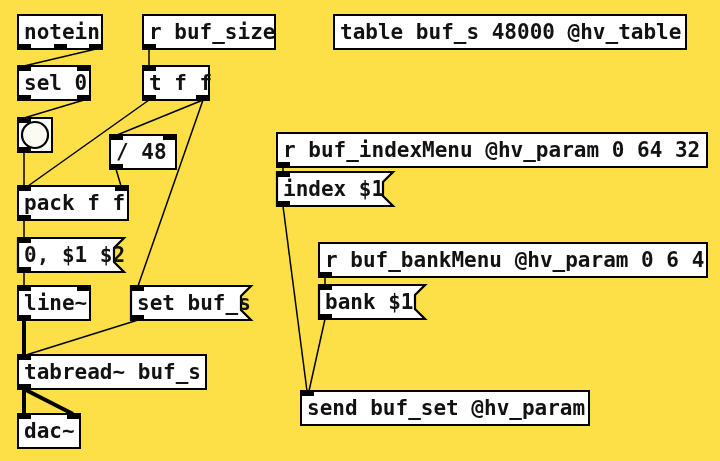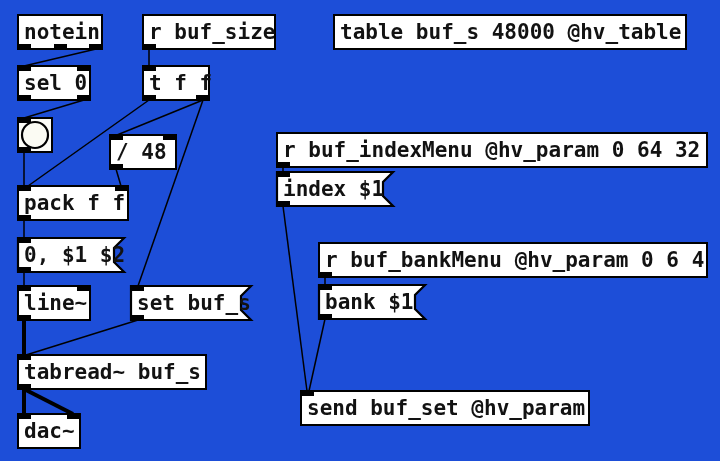--- a/index.html
+++ b/index.html
@@ -4,21 +4,21 @@
 <style>
   html, body {
     margin: 0;
     padding: 0;
     background: #ffffff;
   }
   #canvas-root {
     position: relative;
     width: 720px;
     height: 461px;
-    background: #1d4ed8;
+    background: #fde047;
     overflow: hidden;
     font-family: "DejaVu Sans Mono", monospace;
   }
   svg.patch {
     position: absolute;
     top: 0;
     left: 0;
     width: 720px;
     height: 461px;
     display: block;

